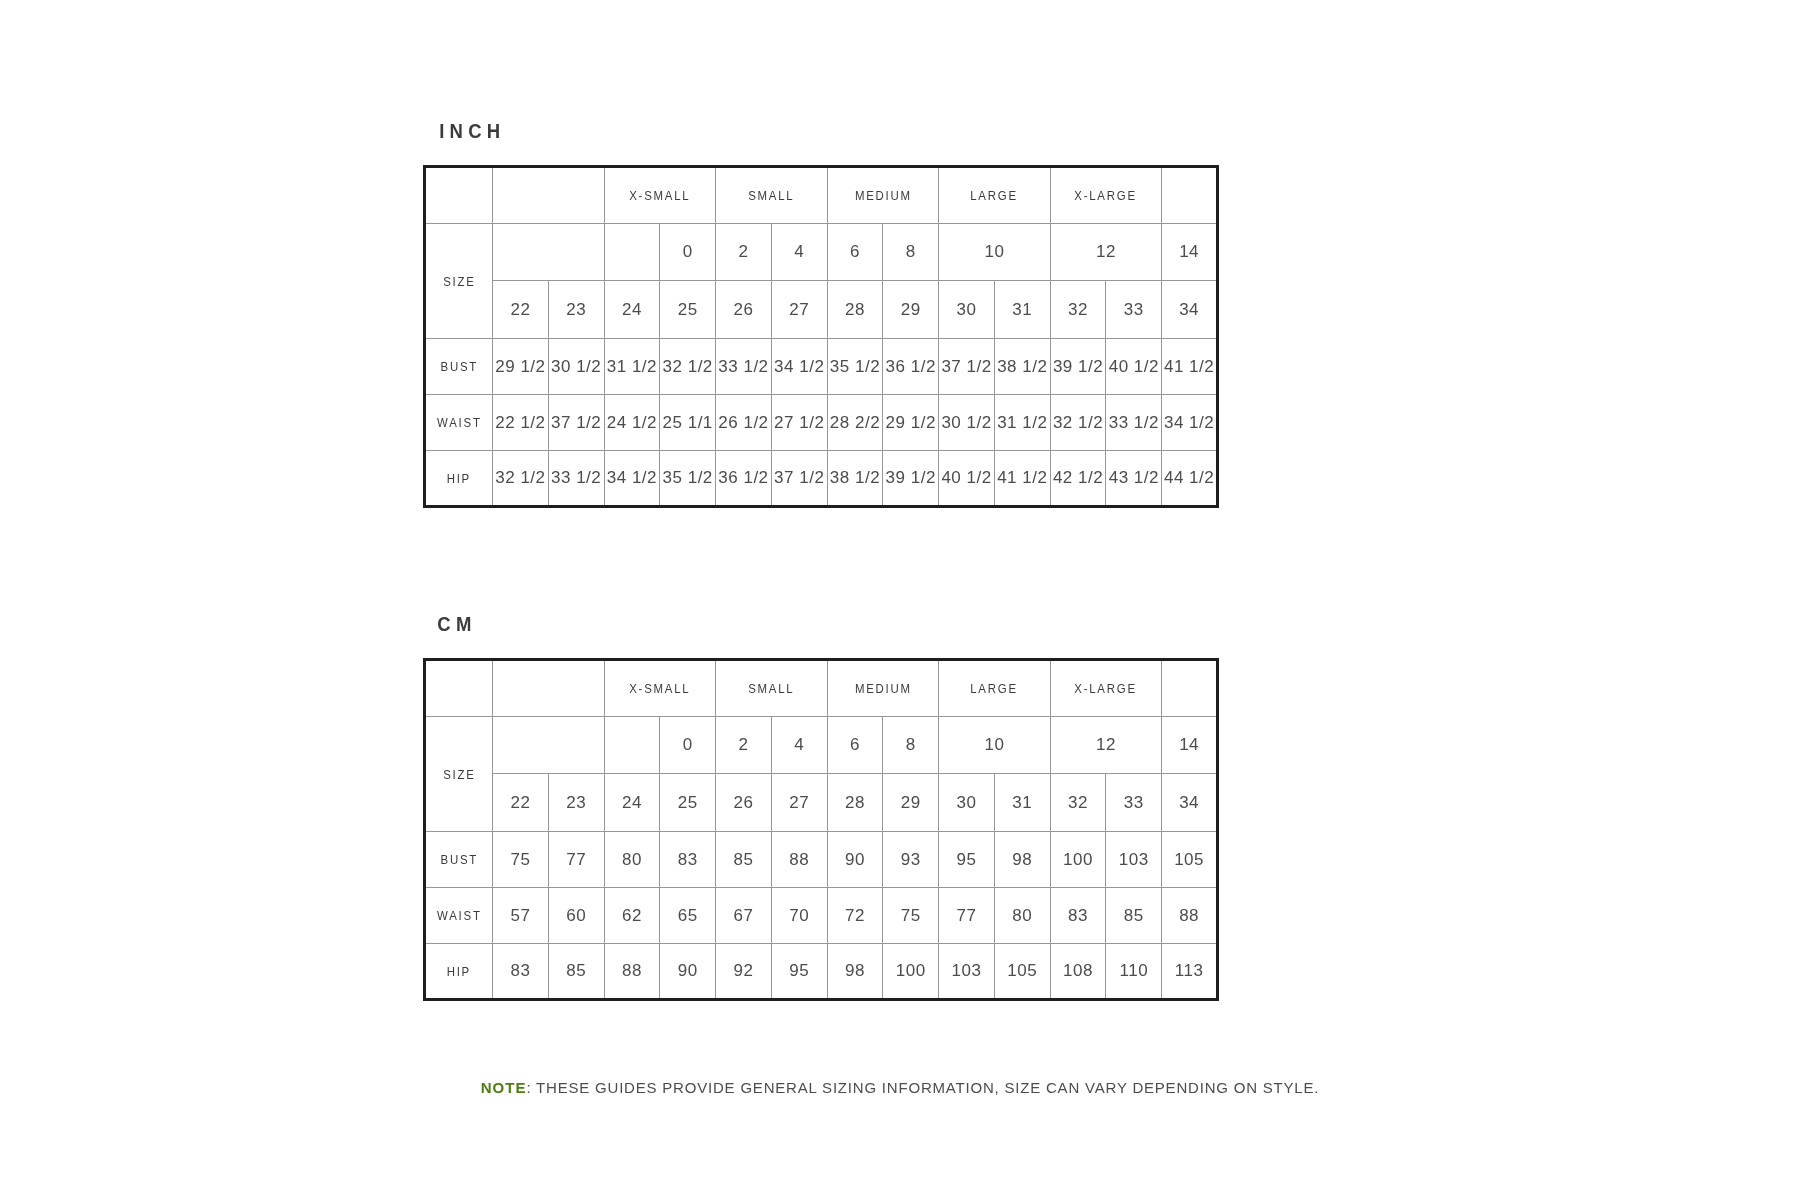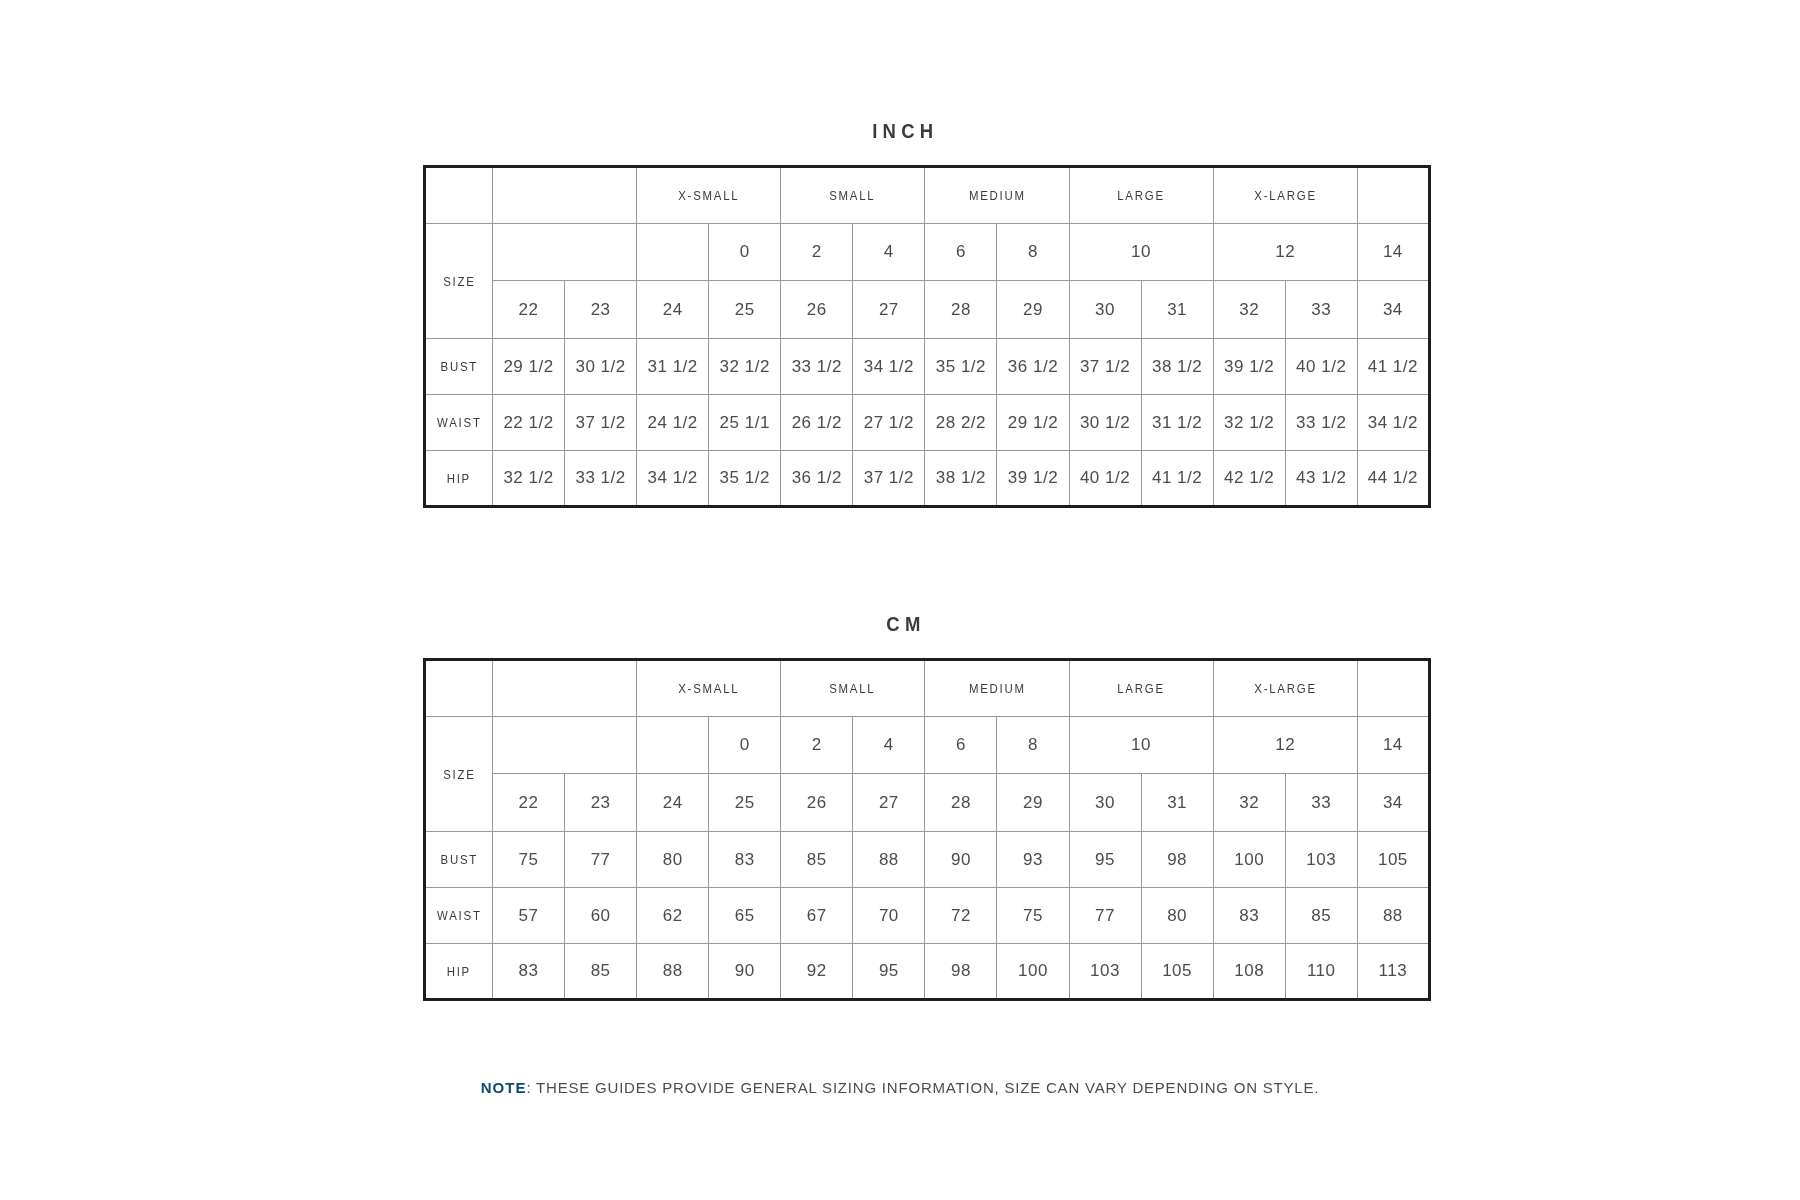--- a/index.html
+++ b/index.html
@@ -7,30 +7,29 @@
   body {
     width: 1800px; height: 1200px;
     background: #ffffff;
     overflow: hidden;
     font-family: "Liberation Sans", "DejaVu Sans", sans-serif;
   }
   .page { width: 954px; margin: 0 auto; padding-top: 118px; }
 
   .guide-title {
     margin: 0 0 21px 0;
-    text-align: center;
     font-size: 21px; line-height: 26px;
     font-weight: 700;
     letter-spacing: 6px; text-indent: 6px;
     color: #3b3b3b;
   }
   .cond { display: inline-block; transform: scaleX(0.88); white-space: nowrap; }
 
   .size-table {
-    width: 1008px;
+    width: 796px;
     table-layout: fixed;
     border-collapse: collapse;
     border: 3px solid #1e1e1e;
     background: #ffffff;
   }
   .size-table th, .size-table td {
     border: 1px solid #979797;
     padding: 0;
     text-align: center;
     vertical-align: middle;
@@ -47,21 +46,21 @@
 
   .guide-inch { margin-bottom: 103px; }
 
   .note {
     margin: 78px 0 0 0;
     text-align: center;
     font-size: 15px;
     letter-spacing: 0.8px;
     color: #4c4c4c;
   }
-  .note .note-label { font-weight: 700; letter-spacing: 1px; color: #0c4a6e; }
+  .note .note-label { font-weight: 700; letter-spacing: 1px; color: #4d7c0f; }
 </style>
 </head>
 <body>
 
 <main class="page">
 
   <section class="guide guide-inch">
     <h2 class="guide-title"><span class="cond">INCH</span></h2>
     <table class="size-table">
         <colgroup>

